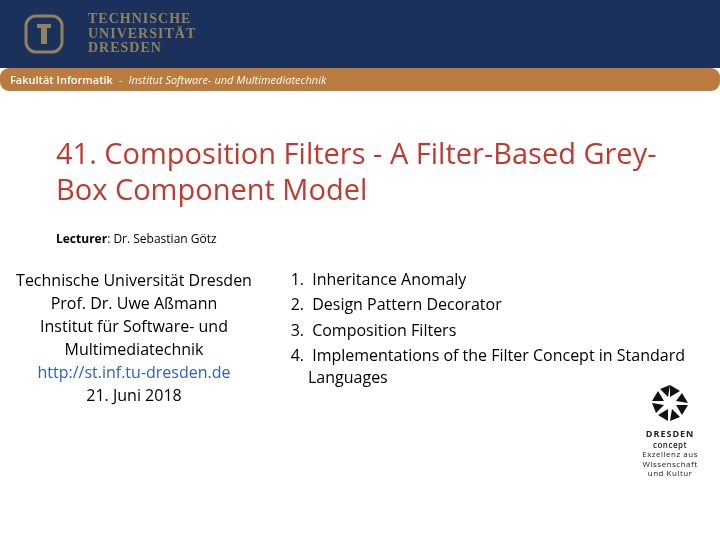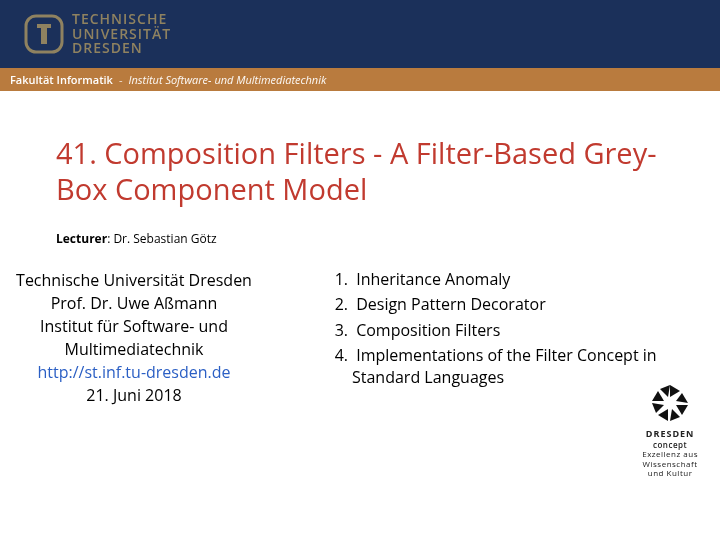--- a/index.html
+++ b/index.html
@@ -1,34 +1,34 @@
 <!DOCTYPE html>
 <html><head>
 <meta charset="utf-8">
 <style>
   * { margin:0; padding:0; box-sizing:border-box; }
   html,body { width:720px; height:540px; font-family:"Segoe UI","Open Sans",Arial,sans-serif; background:#fff; color:#000; }
   .slide { width:720px; height:540px; position:relative; }
   .topbar { background:#1b305a; height:68px; display:flex; align-items:center; padding-left:24px; }
-  .logo { display:flex; align-items:center; gap:8px; }
+  .logo { display:flex; align-items:center; gap:24px;font-family:Liberation Serif, serif; }
   .logo svg { display:block; }
   .u-name { color:#8f8260; font-size:14px; letter-spacing:1px; line-height:1.05; font-weight:600; }
-  .breadcrumb { background:#b97b3e; color:#fff; font-size:11px; padding:4px 10px; display:flex; gap:6px; align-items:center; }
+  .breadcrumb { background:#b97b3e; color:#fff; font-size:11px; padding:4px 10px; display:flex; gap:6px; align-items:center;border-radius:9px; }
   .breadcrumb .fak { font-weight:600; }
   .breadcrumb .sep { opacity:.8; }
   .breadcrumb .inst { font-style:italic; opacity:.95; font-weight:400; }
   .title { color:#c13a2f; font-weight:400; font-size:29px; line-height:1.25; padding:28px 56px 10px 56px;margin-top:16px; }
   .lecturer { padding:12px 8px 0 56px; font-size:12px; }
   .lecturer b { font-weight:700; }
   .cols { display:flex; padding:22px 6px 0 0; }
   .left { width:260px; text-align:center; font-size:16px; line-height:1.45; padding:0 6px 0 14px; }
   .left .link { color:#2b5fc4; }
   .right { flex:1; font-size:16px; padding-left:24px; }
   .right ol { list-style:none; }
-  .right li { margin-bottom:4px; padding-left:24px; text-indent:-24px; line-height:1.35;margin-left:44px; }
+  .right li { margin-bottom:4px; padding-left:24px; text-indent:-24px; line-height:1.35; }
   .right li .num { display:inline-block; width:20px; text-align:right; margin-right:4px; }
   .concept { position:absolute; right:22px; bottom:62px; text-align:center; font-size:8px; color:#222; letter-spacing:.5px; line-height:1.2; }
   .concept svg { display:block; margin:0 auto 2px; }
   .concept .big { font-weight:700; font-size:9px; letter-spacing:1px; }
   .concept .mid { font-weight:600; font-size:8px; }
 </style>
 </head>
 <body>
 
 <div class="slide">

